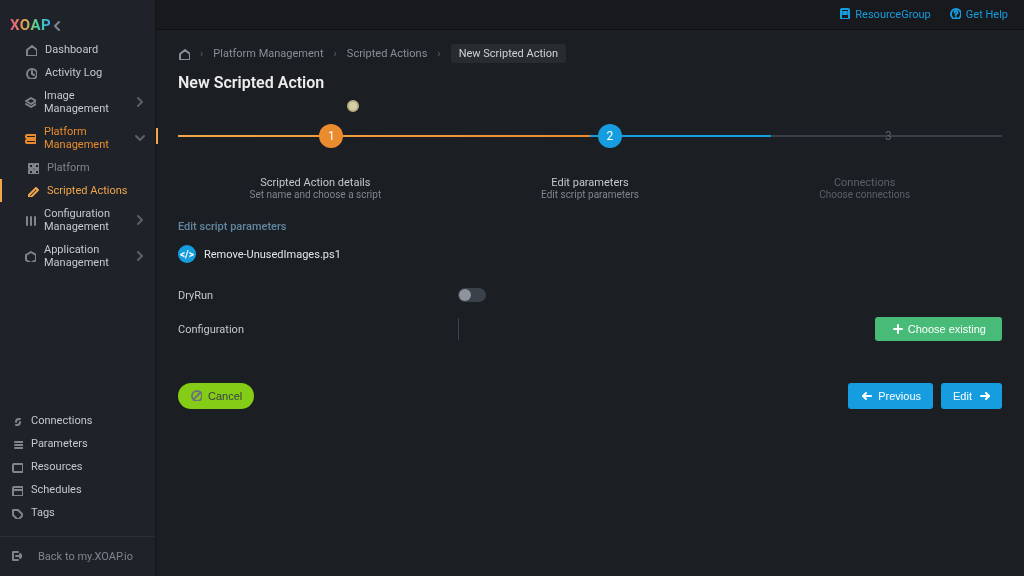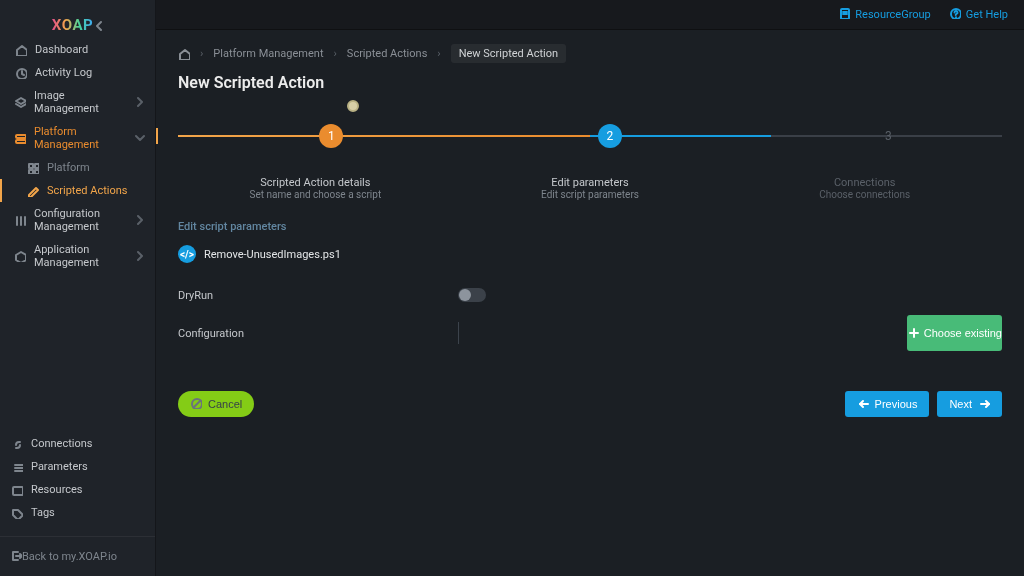--- a/index.html
+++ b/index.html
@@ -34,62 +34,62 @@
 
   
   .sidebar{
     position:absolute;left:0;top:0;bottom:0;
     width:156px;
     background:var(--bg-side);
     border-right:1px solid rgba(0,0,0,.35);
     display:flex;flex-direction:column;
   }
   .logo-row{
-    height:30px;display:flex;align-items:center;justify-content:center;
+    height:30px;display:flex;align-items:center;justify-content:flex-start;
     padding:20px 8px 0 10px;
   }
   .logo{display:flex;gap:2px;align-items:center;}
   .logo .x{font-weight:700;font-size:15px;letter-spacing:.5px;}
   .collapse-btn{color:var(--text-dim);cursor:pointer;display:flex;align-items:center;}
 
   .nav{margin-top:8px;}
   .nav-item, .sub-item{
     display:flex;align-items:center;gap:8px;
     padding:5px 10px;
     color:var(--text);
     font-size:11px;
     cursor:pointer;
     position:relative;
   }
   .nav-item .chev{margin-left:auto;color:var(--text-faint);}
   .nav-item .ico, .sub-item .ico, .bottom-item .ico{
     width:13px;text-align:center;color:var(--text-dim);
     display:flex;align-items:center;justify-content:center;
   }
-  .nav-item.lv{padding-left:14px;}
+  .nav-item.lv{padding-left:24px;}
   .sub-item{padding-left:26px;color:var(--text-dim);}
   .sub-item.active{
     color:var(--accent-orange);
     border-left:2px solid var(--accent-orange);
     padding-left:24px;
   }
   .sub-item.active .ico{color:var(--accent-orange);}
   .nav-item.pm {color:var(--accent-orange2);}
   .nav-item.pm .ico{color:var(--accent-orange2);}
 
   .spacer{flex:1;}
   .bottom-nav{padding-bottom:6px;}
   .bottom-item{
     display:flex;align-items:center;gap:8px;
     padding:5px 10px;font-size:11px;color:var(--text);cursor:pointer;
   }
   .back-link{
     border-top:1px solid rgba(255,255,255,.06);
     margin-top:6px;padding:12px 10px;
-    color:var(--text-dim);font-size:11px;display:flex;gap:0;align-items:center;cursor:pointer;
+    color:var(--text-dim);font-size:11px;display:flex;gap:16px;align-items:center;cursor:pointer;
   }
 
   
   .topbar{
     position:absolute;left:156px;right:0;top:0;height:30px;
     display:flex;align-items:center;justify-content:flex-end;
     padding:0 16px;gap:18px;
     background:var(--bg-side2);
     border-bottom:1px solid rgba(0,0,0,.35);
   }
@@ -155,21 +155,21 @@
   .toggle .knob{position:absolute;left:1px;top:1px;width:12px;height:12px;border-radius:50%;background:#8d949d;transition:.15s;}
 
   
   .txt{
     flex:1;height:22px;background:transparent;
     border:none;border-left:1px solid var(--input-border);
     color:var(--text);padding:0 8px;font-size:11px;outline:none;
   }
   .choose{
     background:var(--accent-green);color:#fff;border:none;border-radius:3px;
-    height:36px;padding:0 0;font-size:11px;display:flex;align-items:center;gap:5px;cursor:pointer;
+    height:24px;padding:0 16px;font-size:11px;display:flex;align-items:center;gap:5px;cursor:pointer;
     margin-left:auto;
   }
 
   
   .form-footer{display:flex;align-items:center;margin-top:40px;}
   .btn{
     height:26px;border-radius:3px;border:none;padding:0 12px;font-size:11px;
     display:inline-flex;align-items:center;gap:6px;cursor:pointer;
   }
   .btn.cancel{background:#84cc16;color:#374049;border-radius:13px;}
@@ -309,20 +309,29 @@
         </span>
       <span>Parameters</span>
     </div>
     <div class="bottom-item">
       <span class="ico">
           <svg>
             <rect x="2" y="3" width="10" height="8" rx="1"></rect>
           </svg>
         </span>
       <span>Resources</span>
+    </div>
+    <div class="bottom-item">
+      <span class="ico">
+          <svg>
+            <rect x="2" y="3" width="10" height="9" rx="1"></rect>
+            <line x1="2" y1="6" x2="12" y2="6"></line>
+          </svg>
+        </span>
+      <span>Schedules</span>
     </div>
     <div class="bottom-item">
       <span class="ico">
           <svg>
             <path d="M2 3h5l5 5-5 5-5-5z"></path>
           </svg>
         </span>
       <span>Tags</span>
     </div>
   </nav>
@@ -442,21 +451,21 @@
       <span>Cancel</span>
     </button>
     <button class="btn prev">
       <span><svg>
             <line x1="11" y1="7" x2="3" y2="7"></line>
             <polyline points="6 4 3 7 6 10"></polyline>
           </svg></span>
       <span>Previous</span>
     </button>
     <button class="btn next">
-      <span>Next</span>
+      <span>Edit</span>
       <span><svg>
             <line x1="3" y1="7" x2="11" y2="7"></line>
             <polyline points="8 4 11 7 8 10"></polyline>
           </svg></span>
     </button>
   </div>
 
 </main>
 
 </body></html>

